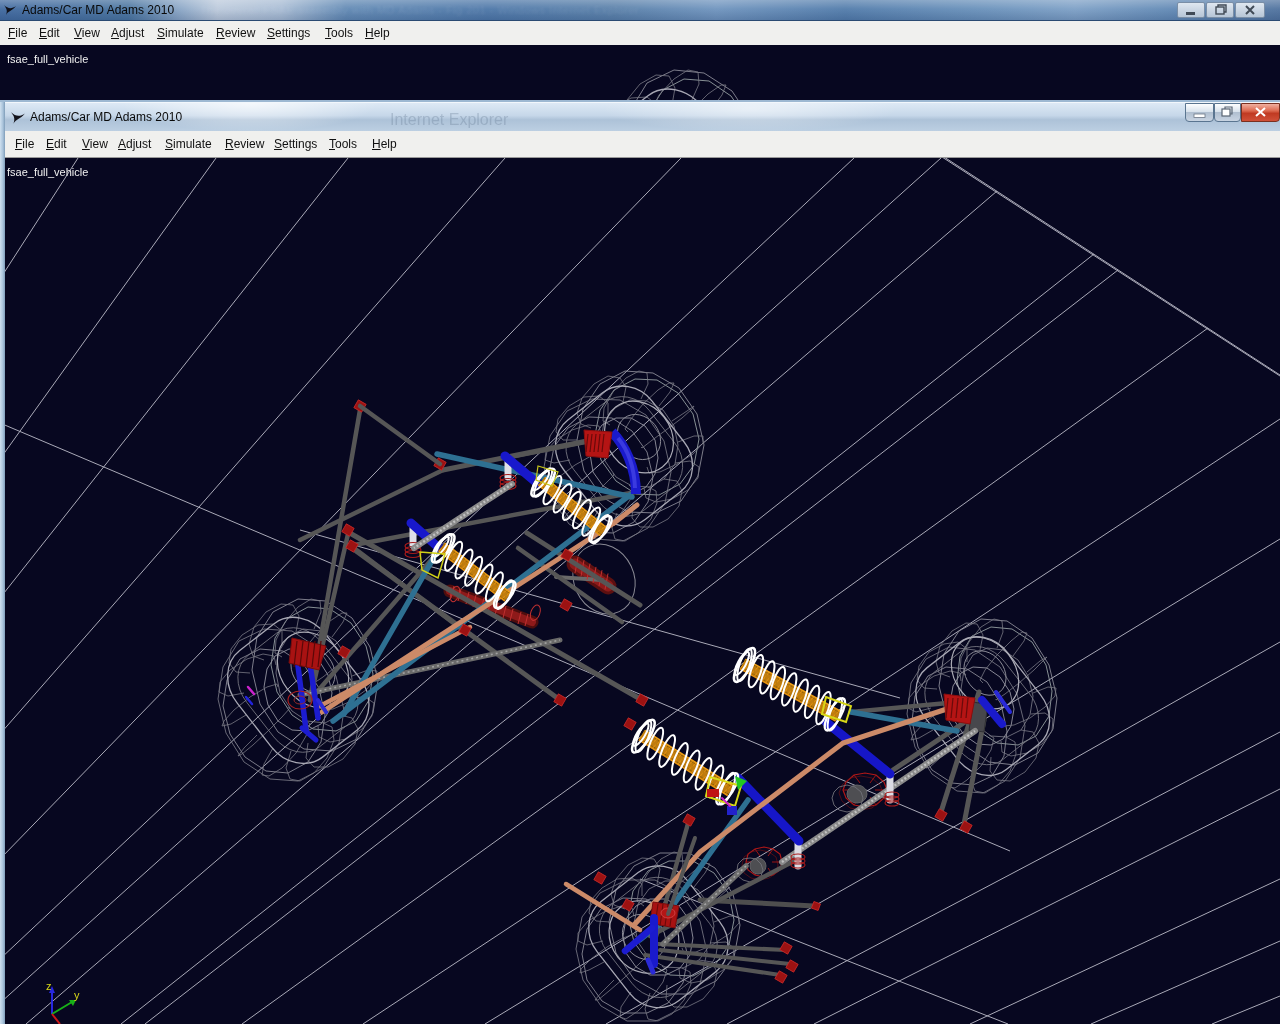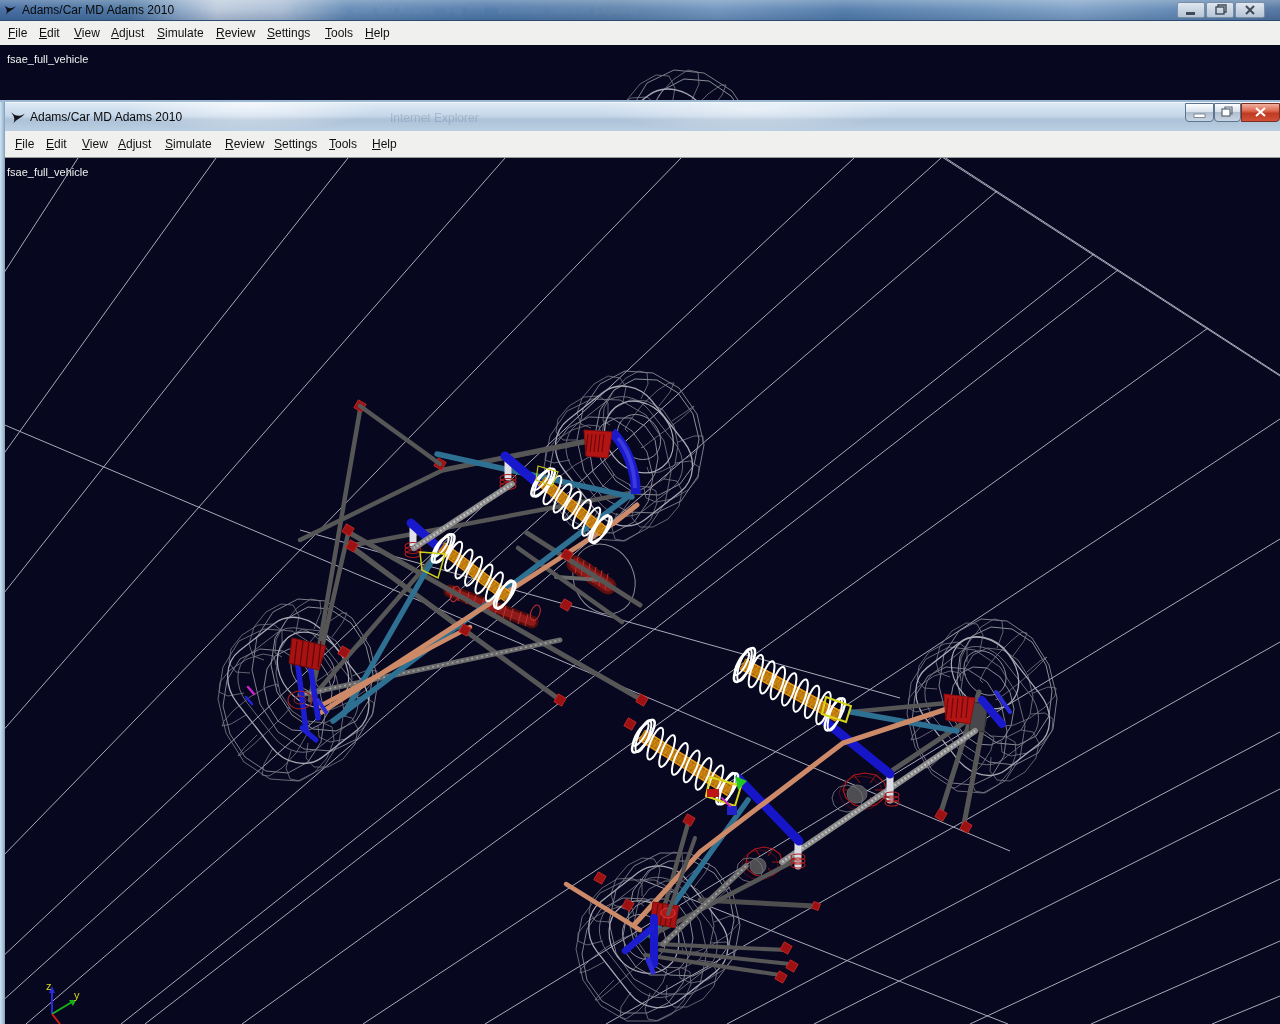--- a/index.html
+++ b/index.html
@@ -654,21 +654,21 @@
 <div style="position:absolute;left:7px;top:53px;font-size:11px;color:#f0f0f0;">fsae_full_vehicle</div>
 
 <div style="position:absolute;left:0;top:100px;width:1280px;height:2px;background:#9db8d2;"></div>
 <div style="position:absolute;left:0;top:102px;width:1280px;height:29px;background:linear-gradient(180deg,#dde9f5 0%,#c6d7e9 45%,#adc2d8 60%,#bccfe2 100%);border-top:1px solid #f2f7fc;">
   <div style="position:absolute;left:120px;top:0;width:260px;height:29px;background:radial-gradient(ellipse at 50% 0%,rgba(255,255,255,0.7),rgba(255,255,255,0) 70%);"></div>
   <div style="position:absolute;left:600px;top:0;width:300px;height:29px;background:radial-gradient(ellipse at 50% 20%,rgba(255,255,255,0.5),rgba(255,255,255,0) 70%);"></div>
   <svg width="16" height="16" style="position:absolute;left:10px;top:7px" viewBox="0 0 14 14">
       <path d="M1 2 C5 6 9 6 13 3 C9 8 5 8 3 12 C5 7 3 5 1 2 Z" fill="#14141c"></path>
     </svg>
   <div style="position:absolute;left:30px;top:7px;font-size:12px;color:#0a0a0a;">Adams/Car MD Adams 2010</div>
-  <div style="position:absolute;left:390px;top:8px;font-size:12px;color:rgba(90,110,135,0.28);filter:blur(0.7px);">Internet Explorer</div>
+  <div style="position:absolute;left:390px;top:8px;font-size:16px;color:rgba(90,110,135,0.28);filter:blur(0.7px);">Internet Explorer</div>
 
   <div style="position:absolute;left:1185px;top:0;width:29px;height:19px;background:linear-gradient(180deg,#fdfeff 0%,#d8e2ec 45%,#b0bfd0 50%,#c8d4e2 100%);border:1px solid #5a7590;border-radius:0 0 4px 4px;"><svg width="27" height="17" viewBox="0 0 27 17">
         <rect x="8" y="10" width="11" height="3.5" fill="#ffffff" stroke="#6a7684" stroke-width="0.8"></rect>
       </svg></div>
   <div style="position:absolute;left:1214px;top:0;width:27px;height:19px;background:linear-gradient(180deg,#fdfeff 0%,#d8e2ec 45%,#b0bfd0 50%,#c8d4e2 100%);border:1px solid #5a7590;border-radius:0 0 4px 4px;"><svg width="25" height="17" viewBox="0 0 25 17">
         <rect x="7" y="5" width="8" height="7" fill="#fff" stroke="#5a6674" stroke-width="1.2"></rect>
         <path d="M10 5 V3 H17 V10 H15" fill="none" stroke="#5a6674" stroke-width="1.2"></path>
       </svg></div>
   <div style="position:absolute;left:1241px;top:0;width:39px;height:19px;background:linear-gradient(180deg,#f0b0a0 0%,#dd6a50 40%,#c03a22 55%,#d05038 100%);border:1px solid #7a3020;border-radius:0 0 4px 0;"><svg width="37" height="17" viewBox="0 0 37 17">
         <path d="M14 4 L23 12 M23 4 L14 12" stroke="#ffffff" stroke-width="2"></path>

